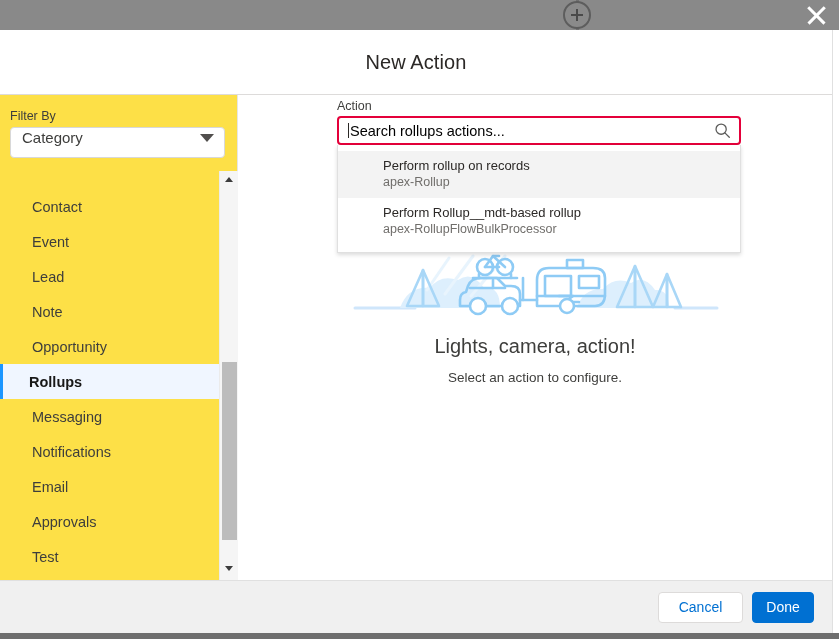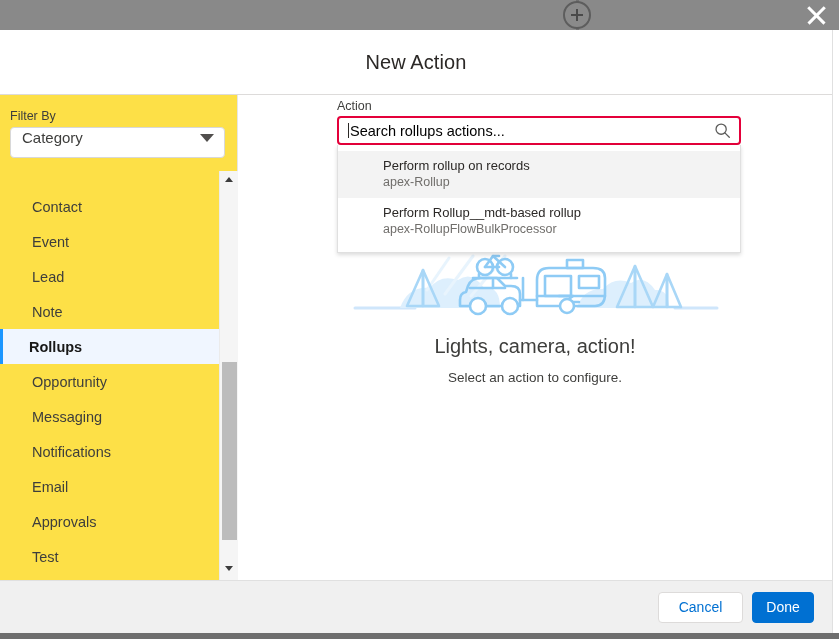--- a/index.html
+++ b/index.html
@@ -365,22 +365,22 @@
           <span class="filter-select-value">Category</span>
           <span class="caret-down"></span>
         </div>
 
         <div class="category-list-wrap">
           <div class="category-list" id="category-list">
               <div class="cat-item">Contact</div>
               <div class="cat-item">Event</div>
               <div class="cat-item">Lead</div>
               <div class="cat-item">Note</div>
+              <div class="cat-item">Opportunity</div>
               <div class="cat-item selected">Rollups</div>
-              <div class="cat-item">Opportunity</div>
               <div class="cat-item">Messaging</div>
               <div class="cat-item">Notifications</div>
               <div class="cat-item">Email</div>
               <div class="cat-item">Approvals</div>
               <div class="cat-item">Test</div>
             </div>
 
           <div class="scrollbar">
             <div class="sb-arrow up">
                 <i></i>

